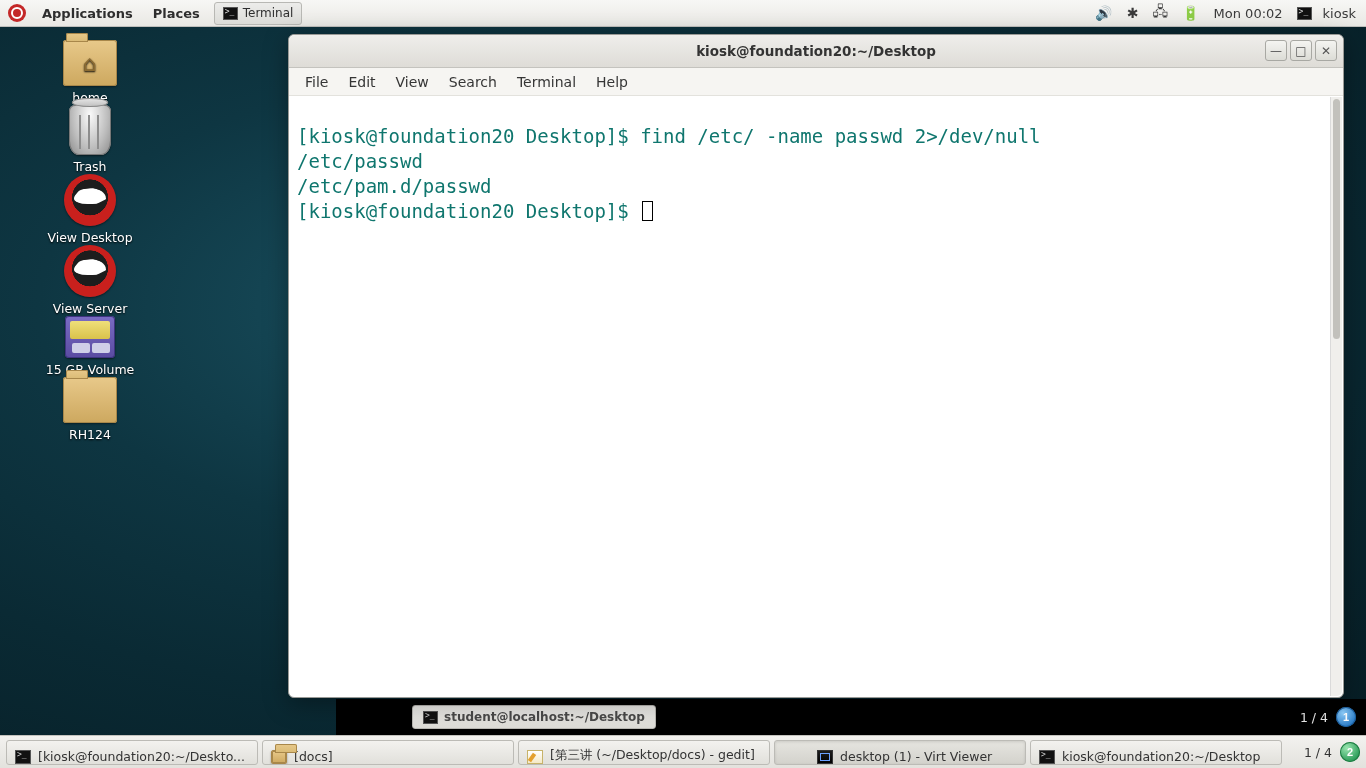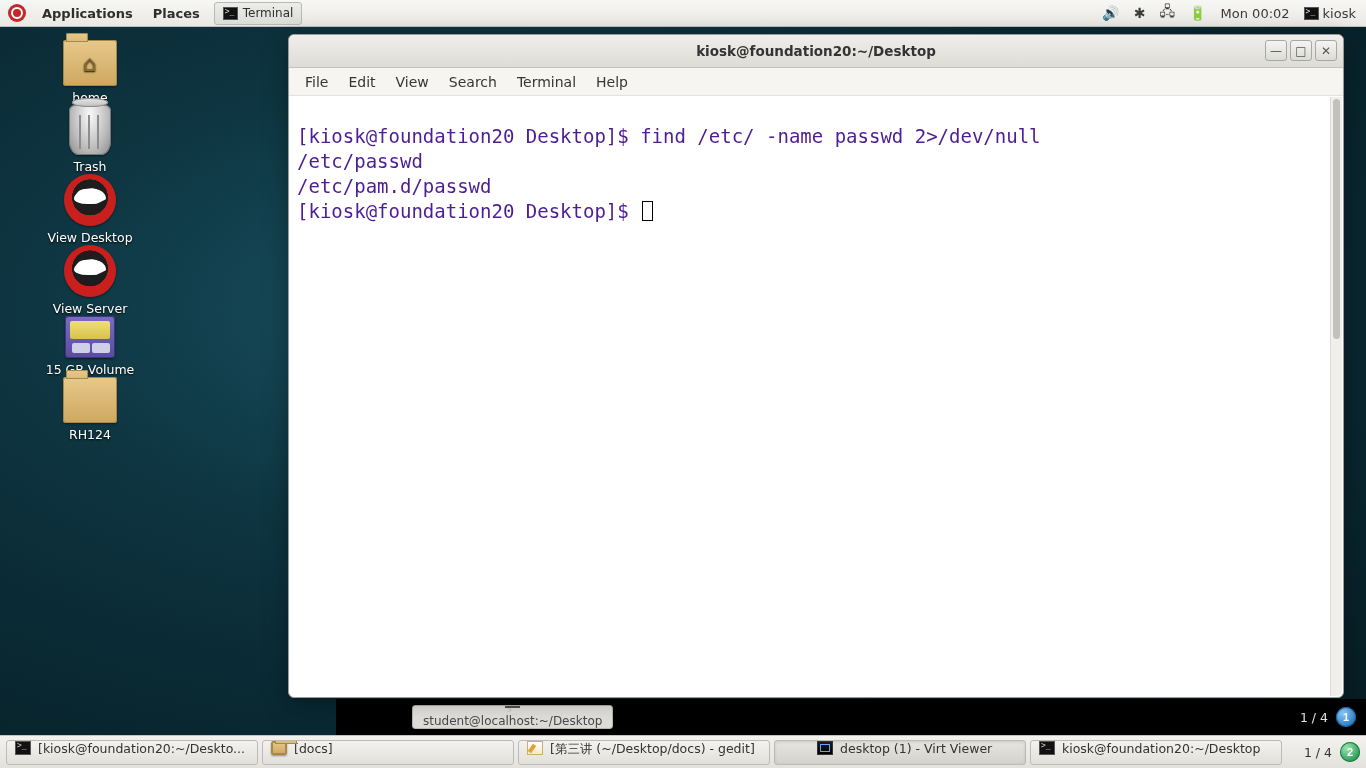--- a/index.html
+++ b/index.html
@@ -28,21 +28,21 @@
     display:flex; align-items:center; margin-left:4px; height:23px; padding:0 8px;
     background:linear-gradient(#ececea,#dcdcd8); border:1px solid #b8b8b4; border-radius:3px;
     font-size:12px;
   }
   .task-tab .term-ico{width:15px;height:13px;background:#111;border:1px solid #555;margin-right:5px;position:relative;}
   .task-tab .term-ico::after{content:">_";color:#ddd;font:8px monospace;position:absolute;top:-1px;left:1px;}
   .spacer{flex:1;}
   .tray{display:flex;align-items:center;gap:14px;padding-right:10px;color:#3a3a3a;}
   .tray .ico{font-size:14px;}
   .tray .clock{font-weight:500;}
-  .tray .user{display:flex;align-items:center;gap:4px;}
+  .tray .user{display:flex;align-items:center;gap:11px;}
   .tray .user .term-ico{width:15px;height:13px;background:#111;border:1px solid #555;position:relative;}
   .tray .user .term-ico::after{content:">_";color:#ddd;font:8px monospace;position:absolute;top:-1px;left:1px;}
 
   
   .icons { position:absolute; top:40px; left:20px; display:flex; flex-direction:column; z-index:10;}
   .dicon { width:140px; text-align:center; color:#fff; font-size:12.5px; text-shadow:0 1px 2px #000; cursor:pointer; }
   .dicon .graphic{ width:54px; height:46px; margin:0 auto 4px; position:relative; }
   .folder{
     background:linear-gradient(#e8c98a,#cda85f); border-radius:3px;
     box-shadow:inset 0 0 0 1px #a8874a, 0 1px 2px rgba(0,0,0,.4);
@@ -93,49 +93,49 @@
     background:linear-gradient(#f4f4f1,#dcdcd6);display:flex;align-items:center;justify-content:center;
     font-size:12px;color:#555;cursor:pointer;}
   .menubar{
     height:28px;background:#f6f5f2;border-bottom:1px solid #e3e2dd;
     display:flex;align-items:center;padding:0 6px;font-size:14px;color:#353535;
   }
   .menubar .mitem{padding:0 10px;cursor:pointer;}
   .term-body{
     flex:1; padding:3px 20px 8px 8px; position:relative;
     font: 19px/25px "DejaVu Sans Mono","Liberation Mono",monospace;
-    color:#4c1d95; white-space:pre; overflow:hidden;
+    color:#0f766e; white-space:pre; overflow:hidden;
   }
   .cursor-block{display:inline-block;width:11px;height:20px;border:1.5px solid #000;vertical-align:-3px;margin-left:2px;}
   .term-scrollbar{position:absolute;right:1px;top:62px;bottom:1px;width:12px;background:#f0efec;border-left:1px solid #dadada;border-radius:0 0 5px 0;}
   .term-scrollbar .thumb{position:absolute;left:2px;right:2px;top:2px;height:240px;background:#c2c1bc;border-radius:4px;}
 
   
   .vm-bottom{
     position:absolute;left:336px;right:0;top:699px;height:36px;
     background:#000;z-index:20;display:flex;align-items:center;padding-left:76px;
   }
   .vm-bottom .task{
-    height:24px;display:flex;align-items:center;gap:6px;padding:0 10px;
+    height:24px;display:flex;align-items:center;gap:6px;padding:8px 10px;
     background:linear-gradient(#efeeeb,#dddcd7);border:1px solid #b9b8b3;border-radius:3px;
-    font-size:12px;color:#4a4a4a;font-weight:400;flex-direction:column;
+    font-size:12px;color:#4a4a4a;font-weight:700;
   }
   .vm-bottom .task .term-ico{width:15px;height:13px;background:#111;border:1px solid #555;position:relative;}
   .vm-bottom .task .term-ico::after{content:">_";color:#ccc;font:8px monospace;position:absolute;top:-1px;left:1px;}
   .vm-bottom .right{margin-left:auto;display:flex;align-items:center;gap:8px;color:#eaeaea;padding-right:10px;font-size:12.5px;}
   .vm-bottom .badge{width:20px;height:20px;border-radius:50%;background:radial-gradient(circle at 35% 30%,#8fd0ff,#2e7dc6 70%);display:flex;align-items:center;justify-content:center;font:700 11px sans-serif;color:#fff;box-shadow:inset 0 0 0 1px #1b5e9e;}
 
   
   .host-bar{
     position:absolute;left:0;right:0;bottom:0;height:33px;
     background:linear-gradient(#f3f2ef,#e3e2dd);border-top:1px solid #c3c2bd;
     display:flex;align-items:center;padding:0 6px;gap:4px;z-index:50;font-size:12.5px;
   }
   .hbtn{
-    flex:0 0 252px;height:25px;display:flex;align-items:flex-start;gap:7px;padding:0 8px;
+    flex:0 0 252px;height:25px;display:flex;align-items:flex-end;gap:7px;padding:0 8px;
     background:linear-gradient(#f3f2ef,#e1e0db);border:1px solid #bcbbb6;border-radius:3px;color:#333;cursor:pointer;
     overflow:hidden;white-space:nowrap;
   }
   .hbtn.active{background:linear-gradient(#e6e5e0,#d3d2cc);box-shadow:inset 0 1px 3px rgba(0,0,0,.12);padding-left:42px;}
   .hico{width:16px;height:14px;flex:none;position:relative;}
   .hico.term{background:#111;border:1px solid #555;}
   .hico.term::after{content:">_";color:#ccc;font:8px monospace;position:absolute;top:-1px;left:1px;}
   .hico.folder{background:linear-gradient(#e8c98a,#cda85f);border:1px solid #a8874a;border-radius:2px;}
   .hico.gedit{background:linear-gradient(#fff,#f5e9c6);border:1px solid #c7b36a;}
   .hico.gedit::after{content:"";position:absolute;left:2px;top:2px;width:4px;height:9px;background:#e4a02e;transform:rotate(35deg);}

